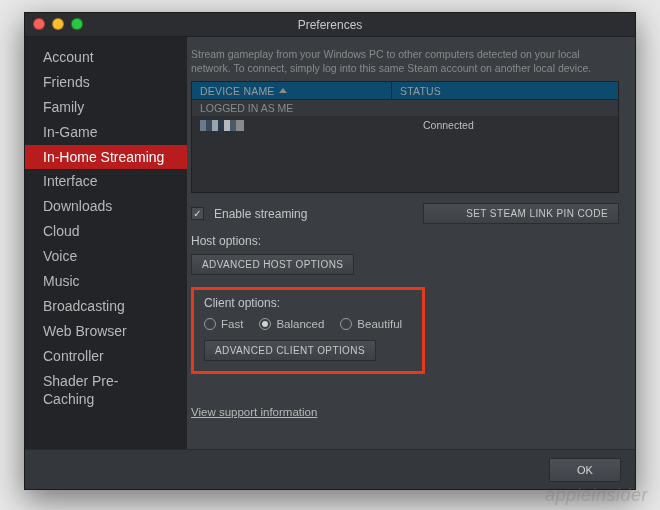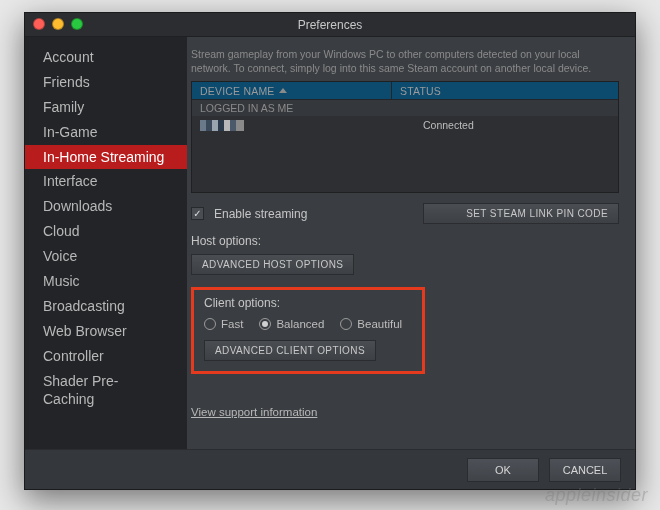--- a/index.html
+++ b/index.html
@@ -313,17 +313,16 @@
         </div>
         <span class="btn">ADVANCED CLIENT OPTIONS</span>
       </div>
 
       <a class="link">View support information</a>
     </div>
   </div>
 
   <div class="footer">
     <div class="fbtn">OK</div>
-    <div class="fbtn">CANCEL</div>
   </div>
 </div>
 
 <div class="watermark">appleinsider</div>
 
 </body></html>

